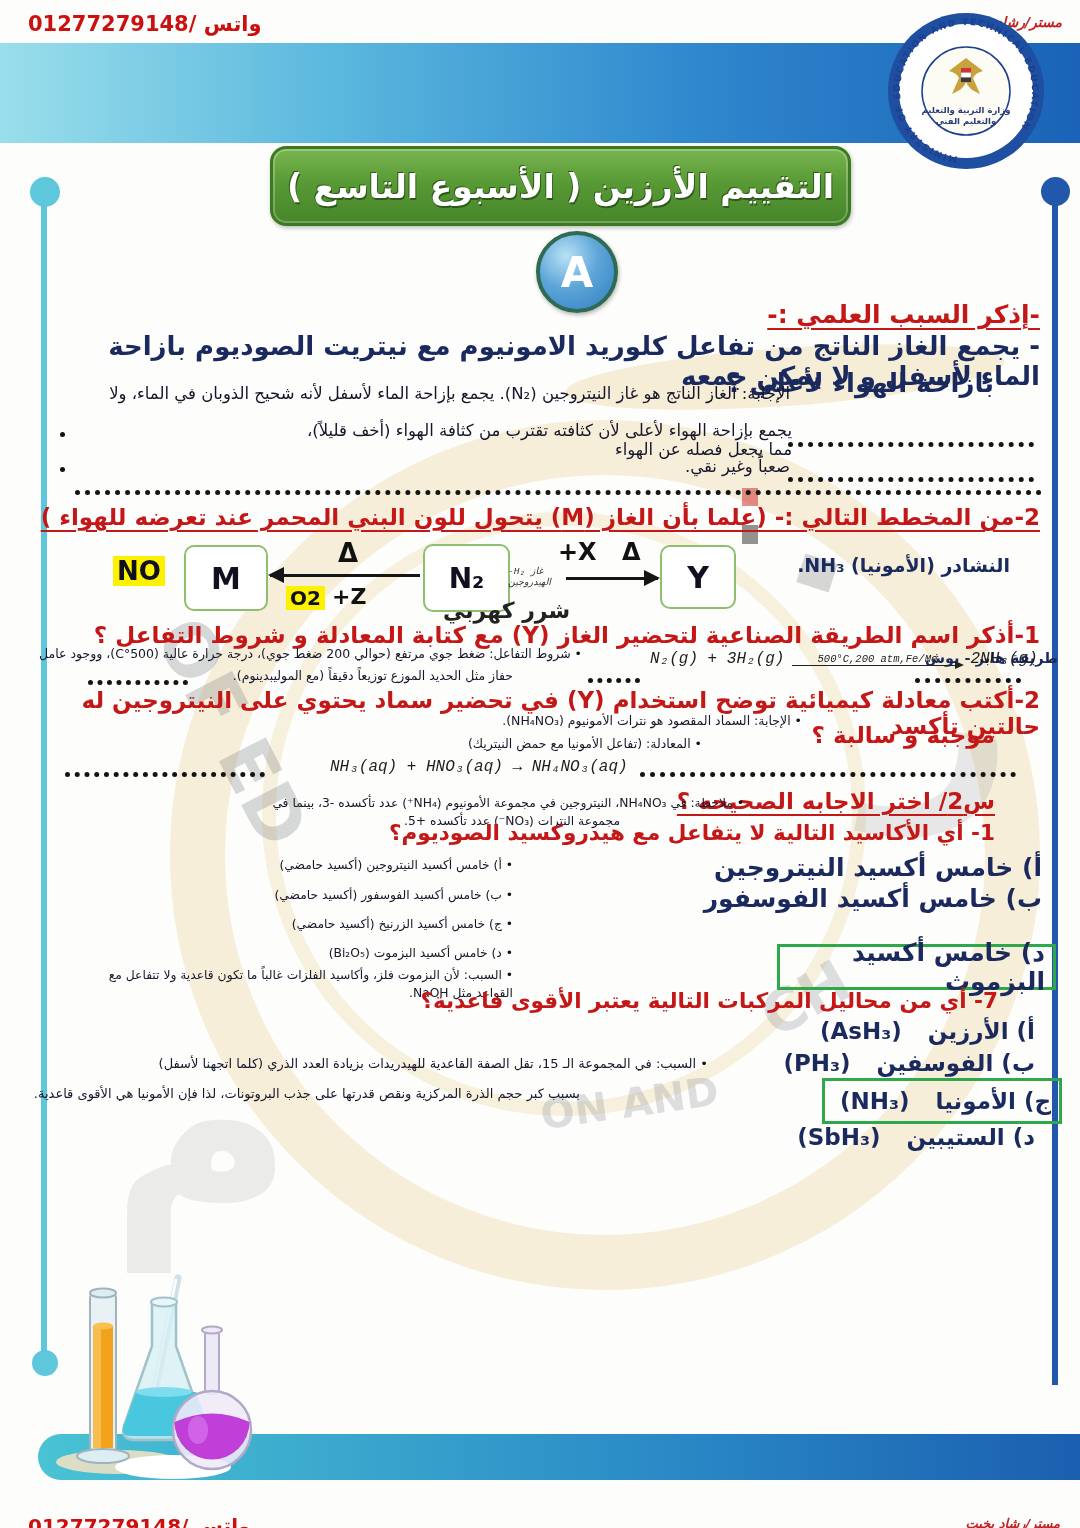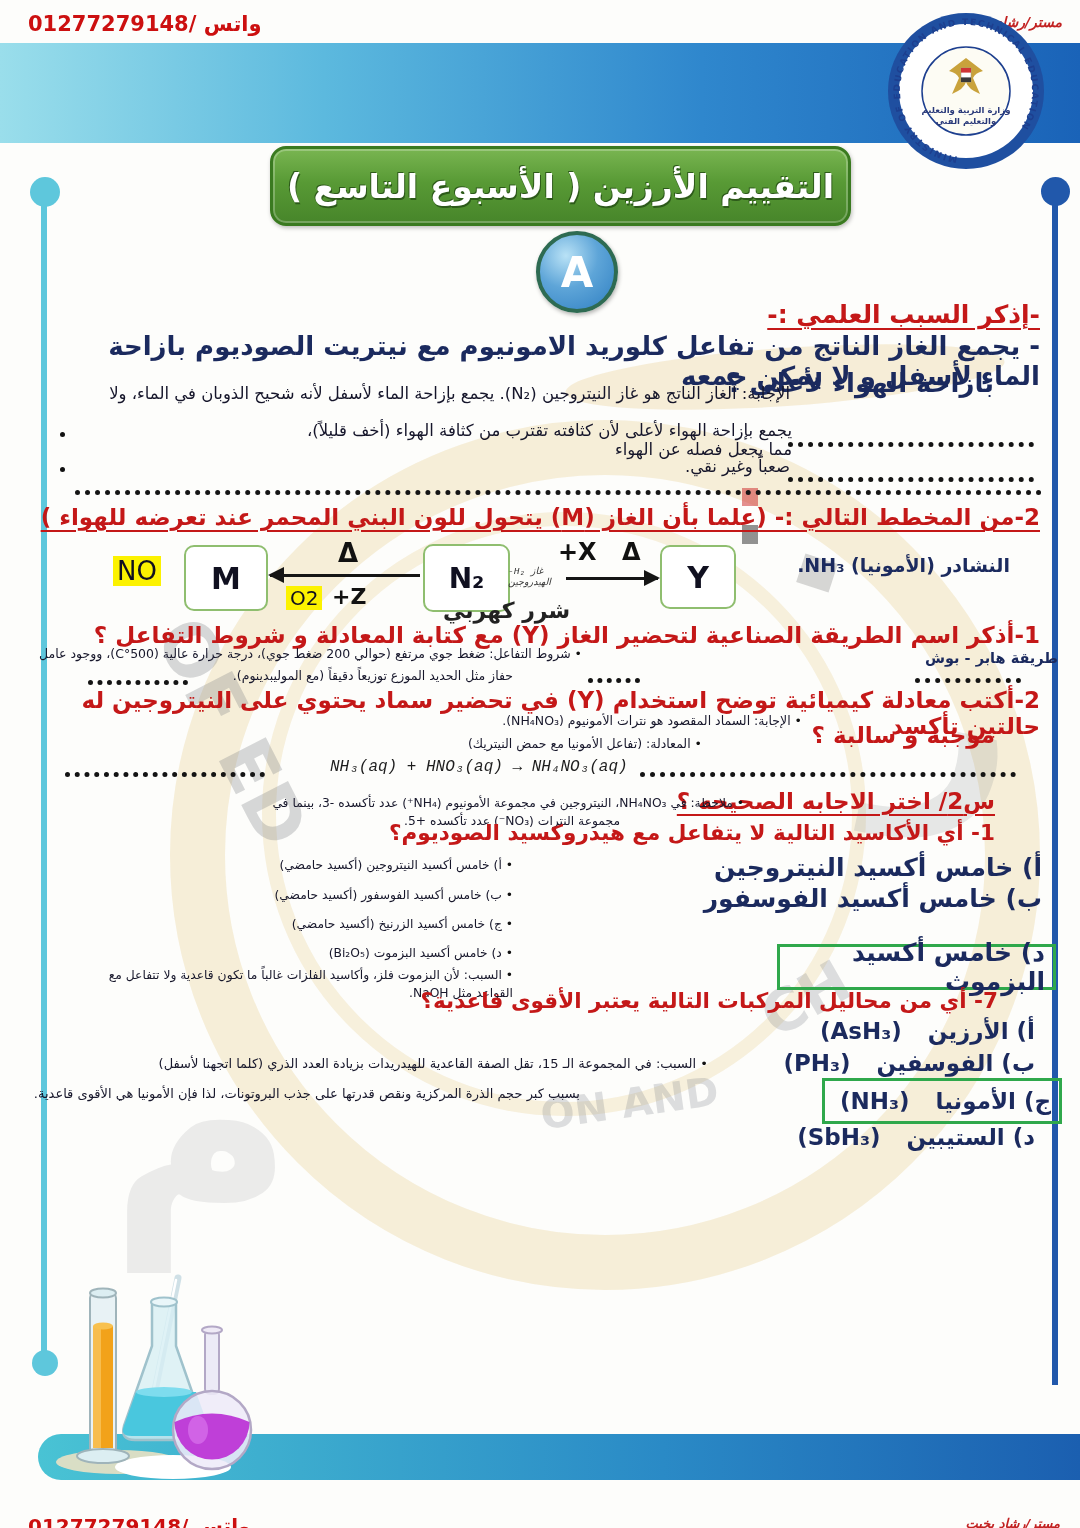--- a/index.html
+++ b/index.html
@@ -30,21 +30,21 @@
   #a-badge{left:536px;top:231px;width:74px;height:74px;border-radius:50%;
       background:radial-gradient(circle at 35% 28%,#b9e2f6 0%,#5ea5d8 45%,#2f7fc2 100%);
       border:4px solid #2e6b52;display:flex;align-items:center;justify-content:center;
       color:#fff;font-size:42px;font-weight:bold;box-shadow:1px 2px 4px rgba(0,0,0,.3);}
   
   .vline{width:6px;}
   .dotcap{border-radius:50%;}
   
   .dbox{background:#fff;border:2.5px solid #8fbe6f;border-radius:10px;display:flex;
         align-items:center;justify-content:center;font-weight:bold;color:#101020;}
-  .hl{background:#fcf200;padding:0 4px;font-weight:normal;color:#101020;}
+  .hl{background:#fcf200;padding:0 4px;font-weight:bold;color:#101020;}
   .arrow{height:3px;background:#151515;position:relative;}
   .arrow.left::before{content:"";position:absolute;left:-2px;top:-7px;border-right:16px solid #151515;
         border-top:8px solid transparent;border-bottom:8px solid transparent;}
   .arrow.right::after{content:"";position:absolute;right:-2px;top:-7px;border-left:16px solid #151515;
         border-top:8px solid transparent;border-bottom:8px solid transparent;}
   .eq-arrow{display:inline-flex;flex-direction:column;align-items:center;margin:0 8px;}
   .eq-arrow .cond{font-size:10.5px;font-style:italic;}
   .eq-arrow .shaft{width:170px;height:0;border-top:1.6px solid #222;position:relative;}
   .eq-arrow .shaft::after{content:"";position:absolute;right:-2px;top:-4.6px;
         border-left:9px solid #222;border-top:4px solid transparent;border-bottom:4px solid transparent;}
@@ -140,20 +140,28 @@
   <div class="abs rtl" style="left:443px;top:598px;font-size:22px;font-weight:bold;color:#222;">شرر كهربي</div>
   <div class="abs dbox" style="left:660px;top:545px;width:72px;height:60px;font-size:30px;">Y</div>
   <div class="abs rtl navy" style="right:70px;top:554px;font-size:19px;font-weight:bold;">النشادر (الأمونيا) NH₃.</div>
 
   <div class="abs redq rtl" style="right:40px;top:622px;font-size:23px;">1-أذكر اسم الطريقة الصناعية لتحضير الغاز (Y) مع كتابة المعادلة و شروط التفاعل ؟</div>
   <div class="abs rtl navy" style="right:22px;top:650px;font-size:14.5px;font-weight:bold;">طريقة هابر - بوش</div>
   <div class="abs rtl small-note bullet" style="right:498px;top:645px;">شروط التفاعل: ضغط جوي مرتفع (حوالي 200 ضغط جوي)، درجة حرارة عالية (500°C)، ووجود عامل</div>
   <div class="abs rtl small-note" style="right:567px;top:667px;">حفاز مثل الحديد الموزع توزيعاً دقيقاً (مع الموليبدينوم).</div>
 
   <div class="abs dots" style="left:588px;top:658px;width:52px;height:20px;"></div>
+  <div class="abs eq" dir="ltr" style="left:650px;top:650px;font-size:16px;display:flex;align-items:center;">
+    <span>N₂(g) + 3H₂(g)</span>
+    <span class="eq-arrow">
+      <span class="cond">500°C,200 atm,Fe/Mo</span>
+      <span class="shaft"></span>
+    </span>
+    <span>2NH₃(g)</span>
+  </div>
   <div class="abs dots" style="left:915px;top:658px;width:106px;height:20px;"></div>
   <div class="abs dots" style="left:88px;top:660px;width:100px;height:20px;"></div>
 
   <div class="abs redq rtl" style="right:40px;left:70px;top:687px;font-size:23px;text-align:right;">2-أكتب معادلة كيميائية توضح استخدام (Y) في تحضير سماد يحتوي على النيتروجين له حالتين تأكسد</div>
   <div class="abs redq rtl" style="right:85px;top:722px;font-size:23px;">موجبة و سالبة ؟</div>
   <div class="abs rtl small-note bullet" style="right:278px;top:712px;">الإجابة: السماد المقصود هو نترات الأمونيوم (NH₄NO₃).</div>
   <div class="abs rtl small-note bullet" style="right:378px;top:735px;">المعادلة: (تفاعل الأمونيا مع حمض النيتريك)</div>
   <div class="abs eq" dir="ltr" style="left:330px;top:758px;font-size:16px;">NH₃(aq) + HNO₃(aq) → NH₄NO₃(aq)</div>
   <div class="abs dots" style="left:65px;top:752px;width:200px;height:20px;"></div>
   <div class="abs dots" style="left:640px;top:752px;width:376px;height:20px;"></div>

